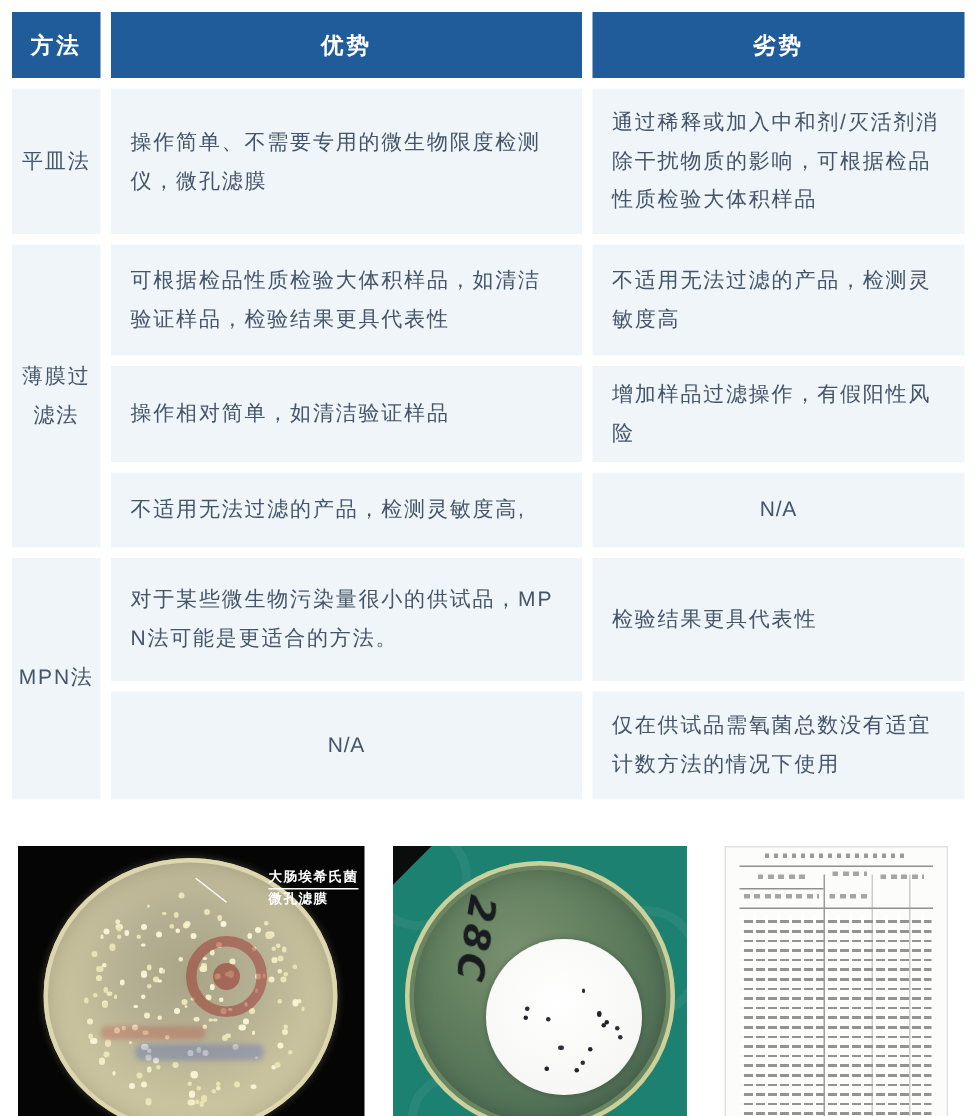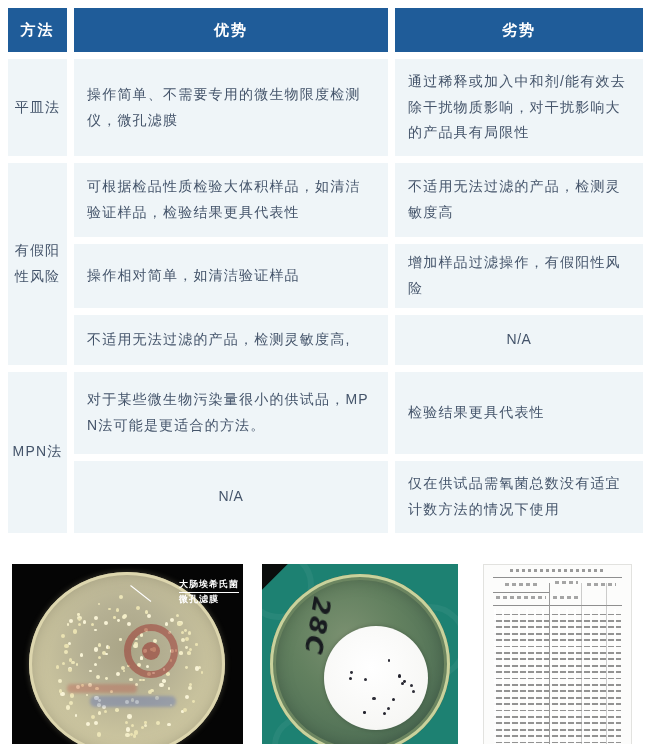--- a/index.html
+++ b/index.html
@@ -110,24 +110,24 @@
     </colgroup>
   <tbody>
       <tr>
     <th>方法</th>
     <th>优势</th>
     <th>劣势</th>
   </tr>
   <tr class="h85">
     <td class="method-cell">平皿法</td>
     <td>操作简单、不需要专用的微生物限度检测仪，微孔滤膜</td>
-    <td>通过稀释或加入中和剂/能有效去除干扰物质影响，对干扰影响大的产品具有局限性</td>
+    <td>通过稀释或加入中和剂/灭活剂消除干扰物质的影响，可根据检品性质检验大体积样品</td>
   </tr>
   <tr class="h62">
-    <td class="method-cell" rowspan="3">有假阳性风险</td>
+    <td class="method-cell" rowspan="3">薄膜过滤法</td>
     <td>可根据检品性质检验大体积样品，如清洁验证样品，检验结果更具代表性</td>
     <td>不适用无法过滤的产品，检测灵敏度高</td>
   </tr>
   <tr class="h38">
     <td>操作相对简单，如清洁验证样品</td>
     <td>增加样品过滤操作，有假阳性风险</td>
   </tr>
   <tr class="h38">
     <td>不适用无法过滤的产品，检测灵敏度高,</td>
     <td class="center">N/A</td>

